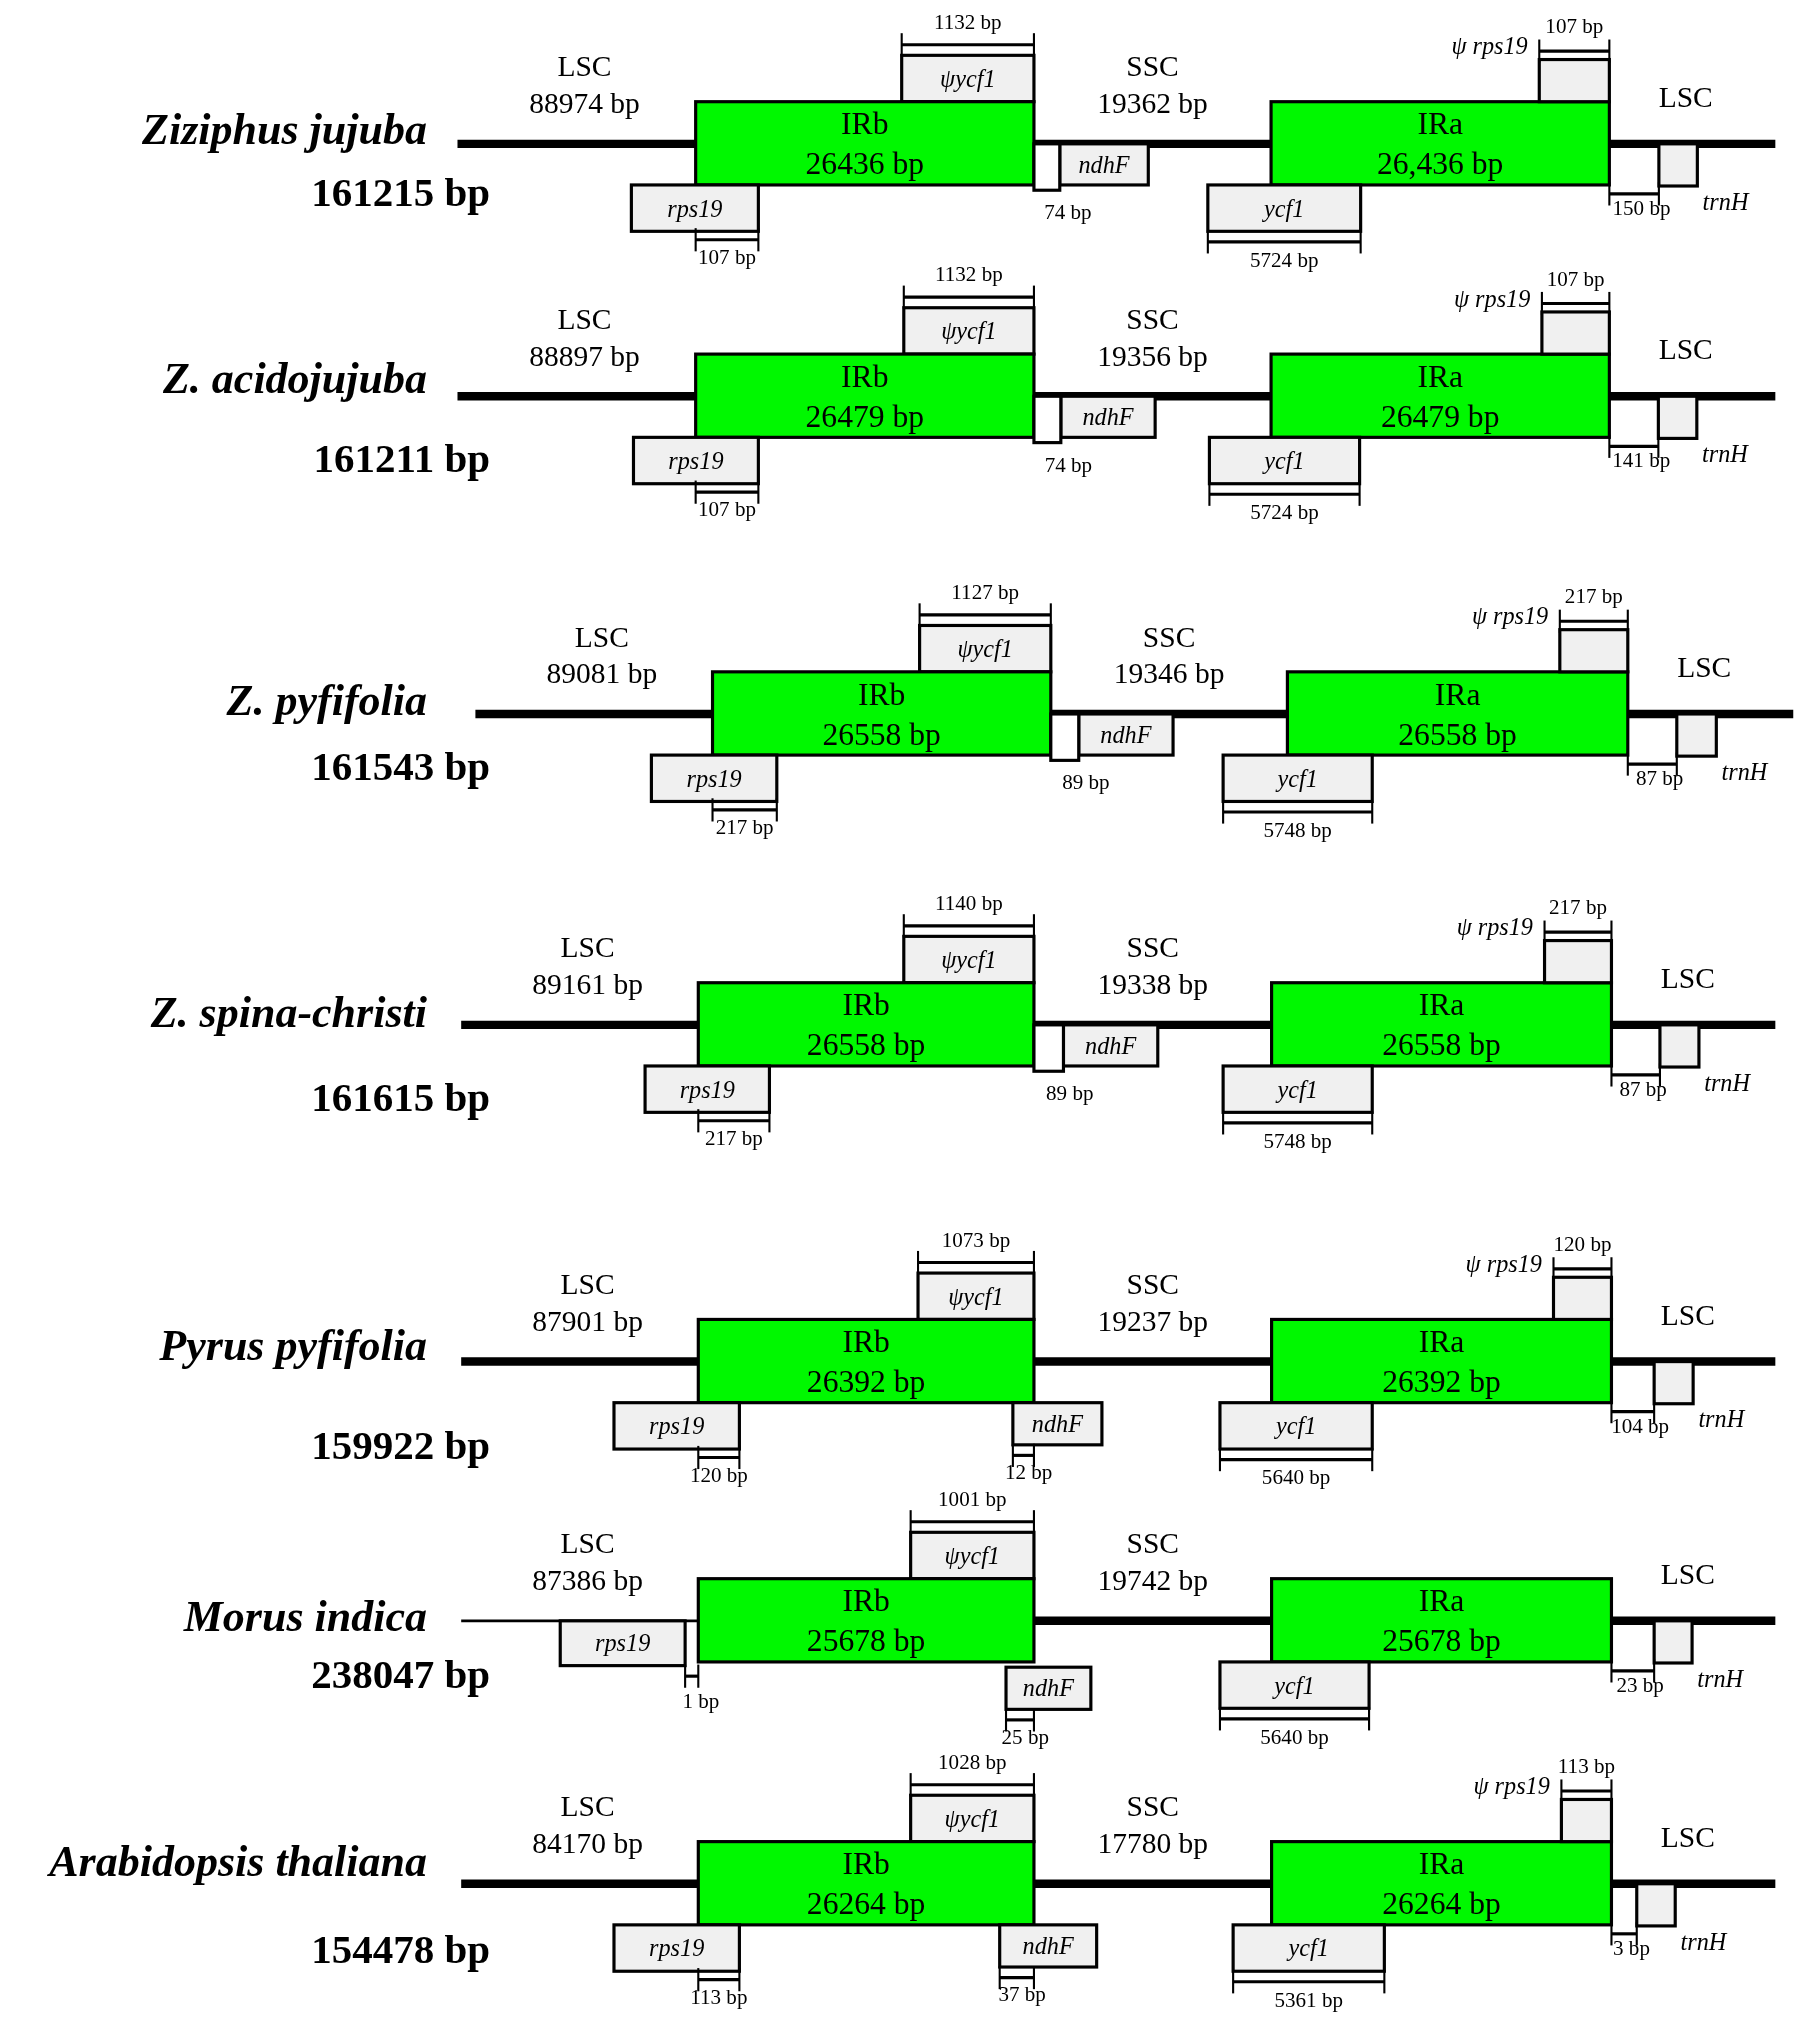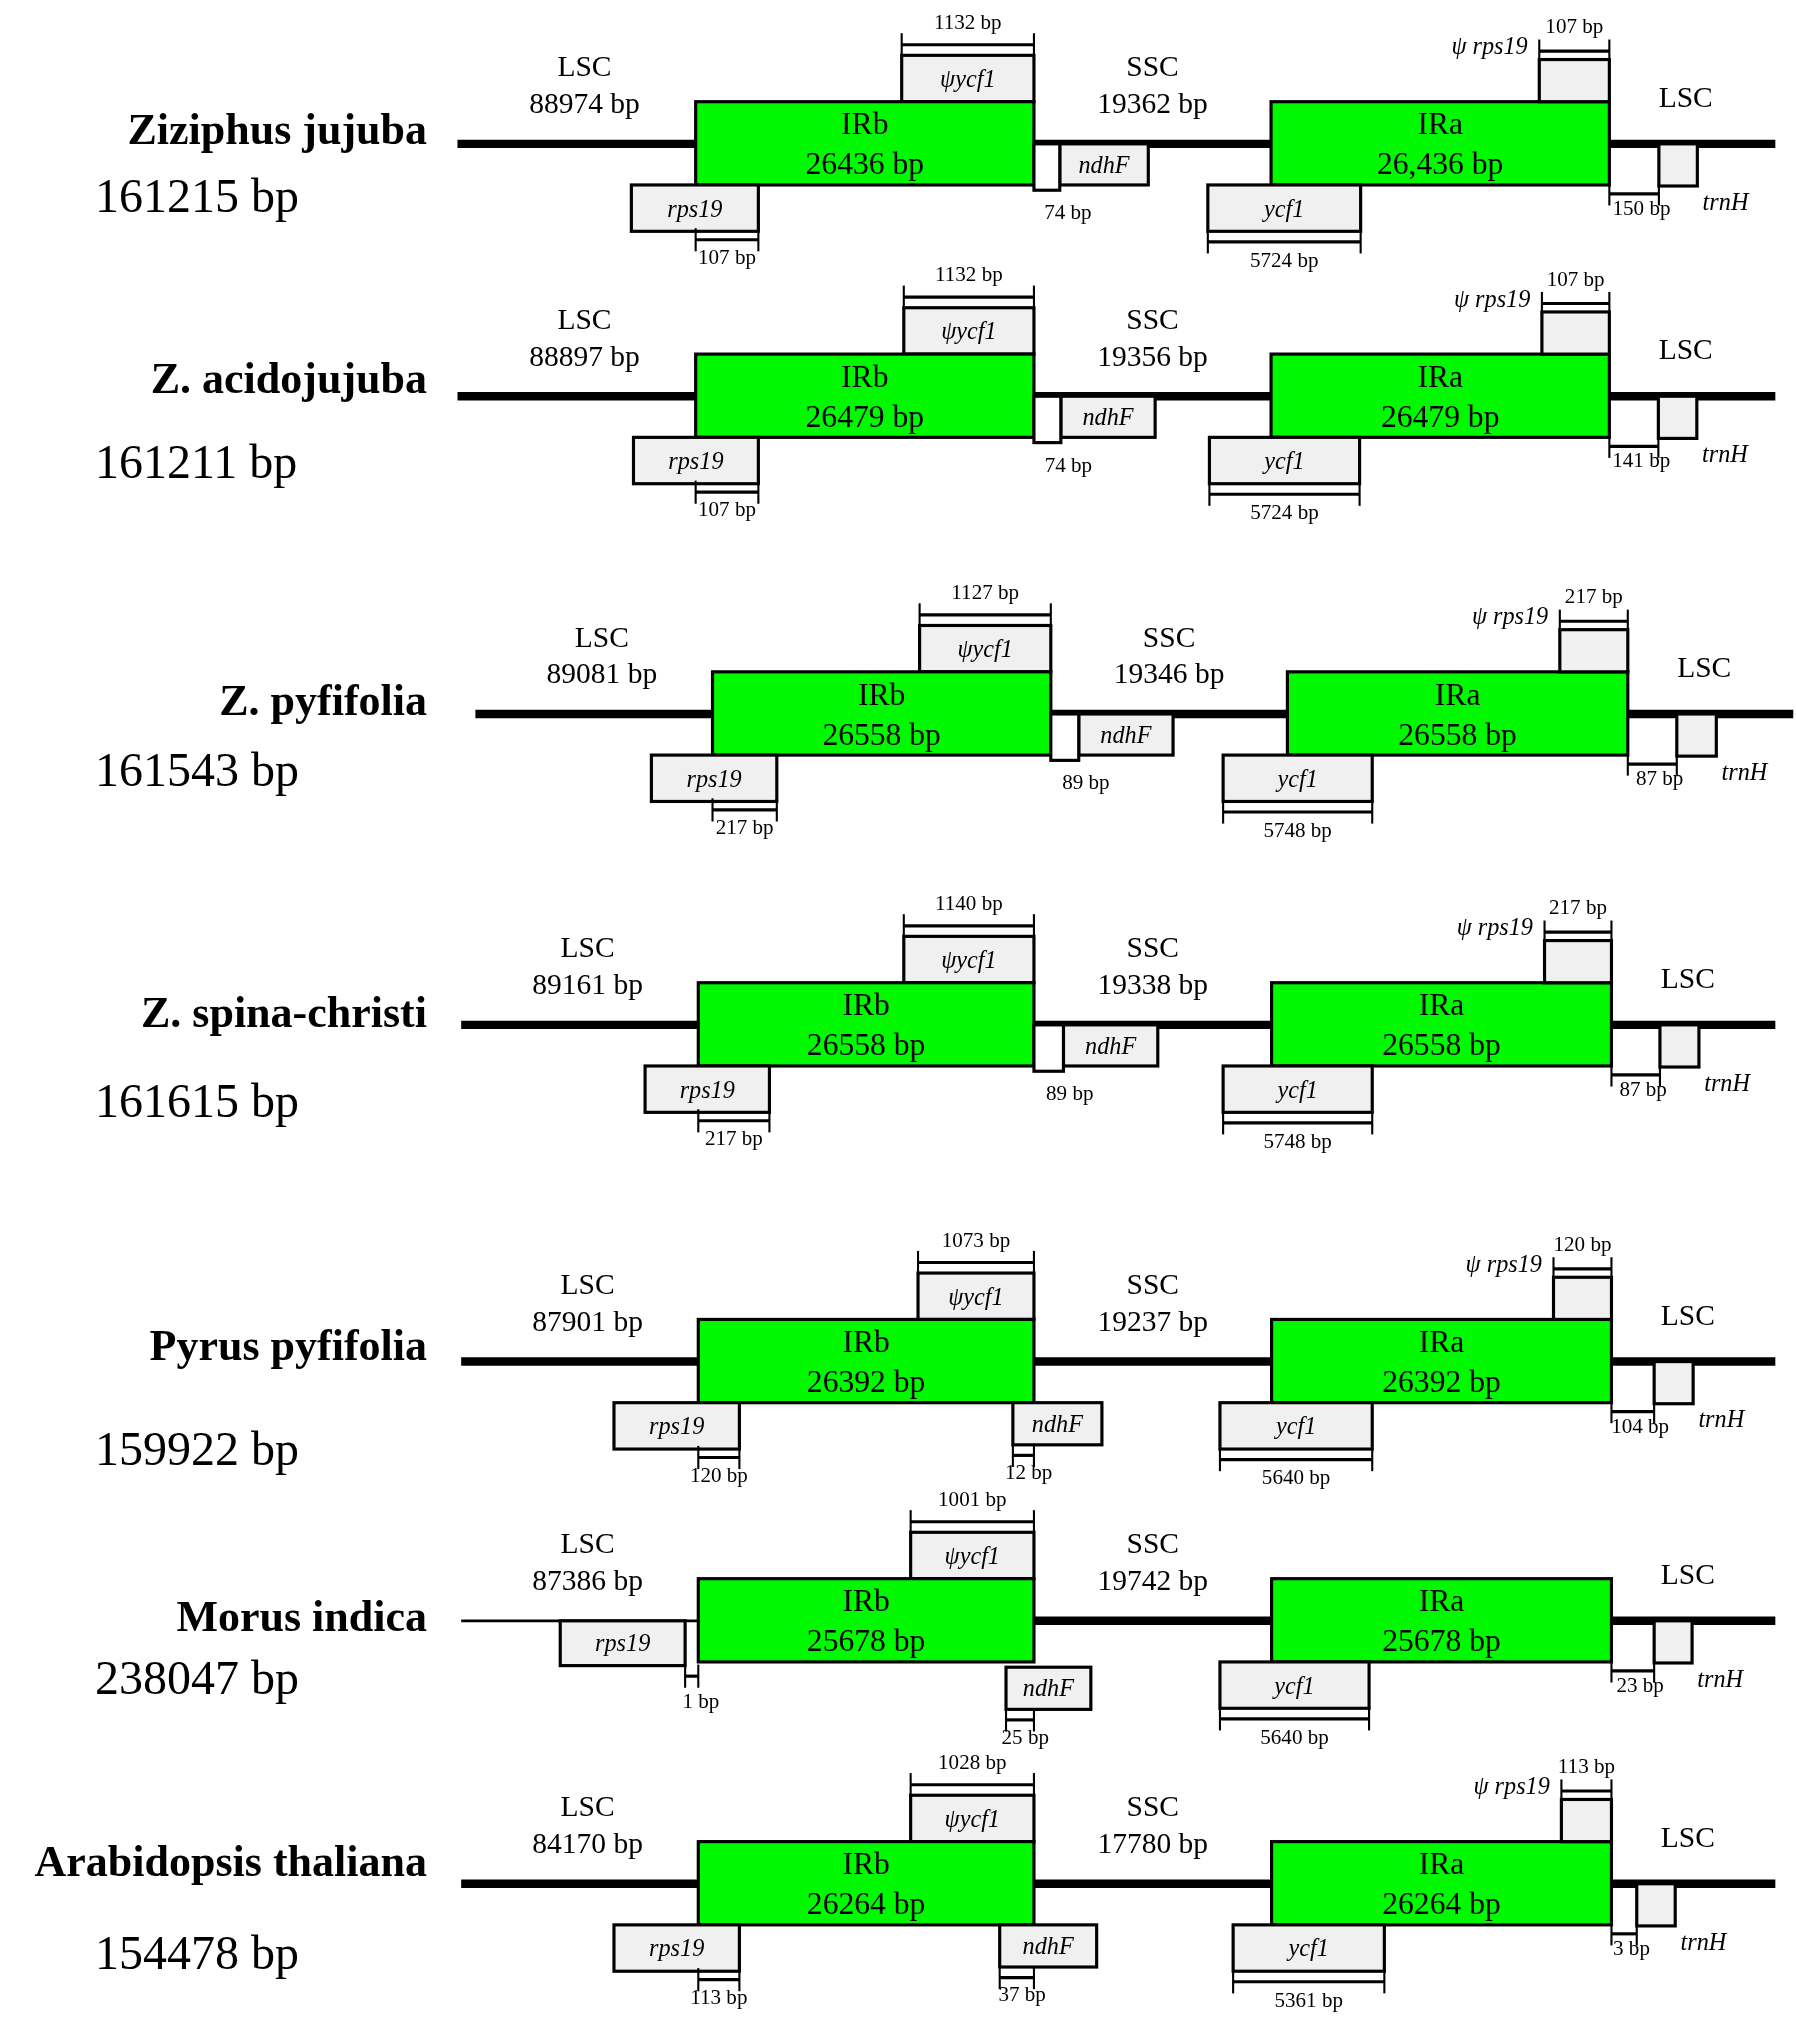--- a/index.html
+++ b/index.html
@@ -1,20 +1,20 @@
 <!DOCTYPE html>
 <html style="font-size:8.4px"><head>
 <meta charset="utf-8">
 <style>
   html, body { margin:0; padding:0; background:#ffffff; }
   body { width:1796px; height:2035px; position:relative; overflow:hidden; font-family:"Liberation Serif", "DejaVu Serif", serif; }
   #figure { position:absolute; left:0; top:0; width:1796px; height:2035px; }
   .species-block { position:absolute; width:527px; text-align:center; color:#000; }
-  .species-name { position:absolute; left:0; width:100%; font-weight:bold; font-size:44px; line-height:1; white-space:nowrap; text-align:right; }
-  .species-total { position:absolute; left:0; width:100%; font-weight:normal; font-size:48px; line-height:1; white-space:nowrap; text-align:left; }
+  .species-name { position:absolute; left:0; width:100%; font-style:italic; font-weight:bold; font-size:44px; line-height:1; white-space:nowrap; text-align:right; }
+  .species-total { position:absolute; left:0; width:100%; font-weight:bold; font-size:41px; line-height:1; white-space:nowrap; text-align:right; }
   svg text { font-family:"Liberation Serif", "DejaVu Serif", serif; fill:#000; }
   .t-region { font-size:56px; }
   .t-ir { font-size:60px; }
   .t-small { font-size:40px; }
   .t-gene { font-size:46px; font-style:italic; }
 </style>
 </head>
 <body>
 
 <div id="figure">

